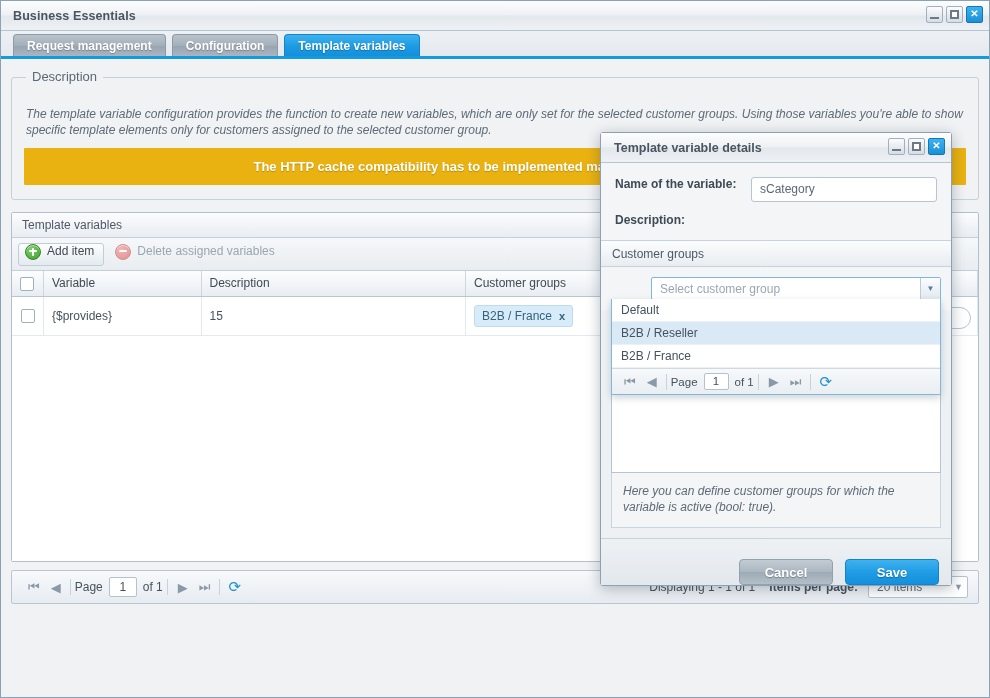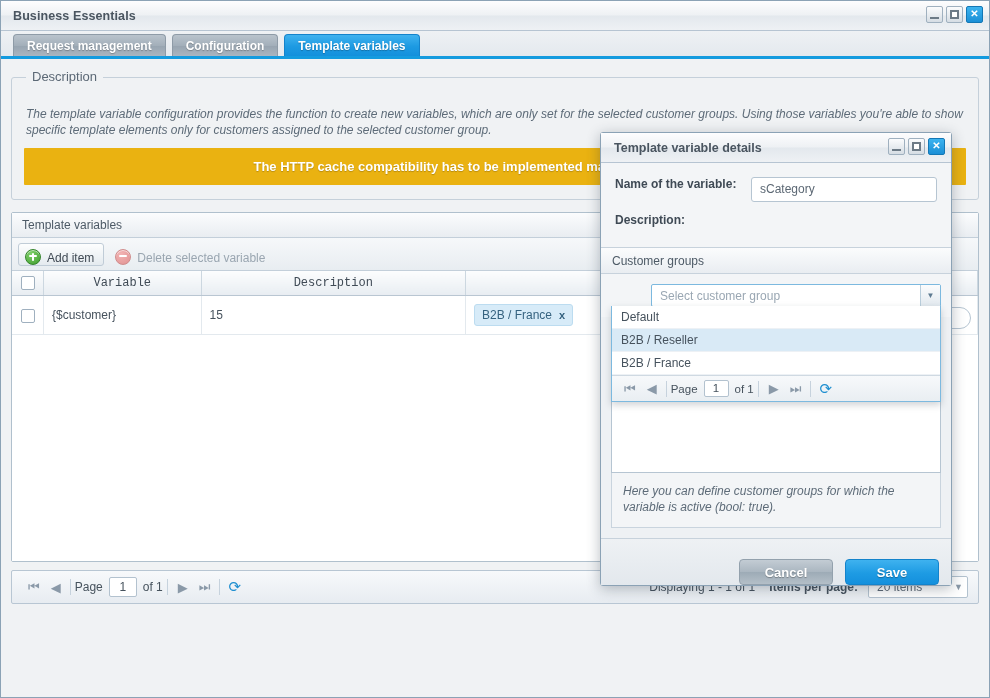--- a/index.html
+++ b/index.html
@@ -151,21 +151,21 @@
     font-size: 12px; color: #4d5a66;
   }
   .grid-toolbar {
     height: 32px; min-height: 32px;
     background: linear-gradient(to bottom, #f6f8fa, #e8edf1);
     border-bottom: 1px solid #c3cfda;
     display: flex; align-items: center;
     padding: 0 6px; gap: 4px;
   }
   .tbtn {
-    display: flex; align-items: flex-end; gap: 6px;
+    display: flex; align-items: flex-start; gap: 6px;
     height: 23px; padding: 0 9px 0 6px;
     border-radius: 3px;
     font-size: 12px;
     color: #404a54;
     background: linear-gradient(to bottom, #fdfefe, #e4eaef);
     border: 1px solid #c0ccd7;
     box-sizing: border-box;
   }
   .tbtn.disabled { color: #9aa6b1; background: transparent; border-color: transparent; }
   .ico-circ {
@@ -185,23 +185,23 @@
   }
 
   
   .tbl { width: 100%; border-collapse: collapse; table-layout: fixed; }
   .tbl th {
     background: linear-gradient(to bottom, #fcfdfe, #e8edf2);
     border-right: 1px solid #ccd7e0;
     border-bottom: 1px solid #b9c6d2;
     font-size: 12px; font-weight: normal;
     color: #3f4a55;
-    text-align: center;
+    text-align: left;
     padding: 5px 8px;
-    height: 21px; box-sizing: border-box; font-family: Liberation Mono, monospace;
+    height: 21px; box-sizing: border-box;
   }
   .tbl td {
     border-right: 1px solid #e3e9ee;
     border-bottom: 1px solid #e3e9ee;
     padding: 8px;
     font-size: 12px;
     color: #46525d;
     height: 30px; box-sizing: border-box;
     vertical-align: middle;
   }
@@ -291,21 +291,21 @@
     font-size: 12.5px; font-weight: bold; color: #4a5560;
     padding-left: 13px;
   }
   .dlg-body { flex: 1; display: flex; flex-direction: column; }
   .dlg-form {
     padding: 14px 14px 12px 14px;
     background: #f3f5f7;
     border-bottom: 1px solid #c7d2dc;
   }
   .frow { display: flex; margin-bottom: 11px; }
-  .frow:last-child { margin-bottom: 8px; }
+  .frow:last-child { margin-bottom: 1px; }
   .flabel { width: 136px; font-size: 12px; font-weight: bold; color: #3f4a55; }
   .finput {
     flex: 1; height: 25px;
     border: 1px solid #b6c5d2; border-radius: 3px;
     background: #fff;
     font-size: 12px; color: #5c6874;
     padding: 0 8px; line-height: 23px;
     box-sizing: border-box;
   }
   .sect-head {
@@ -437,21 +437,21 @@
     <div class="grid-panel">
       <div class="grid-header">Template variables</div>
 
       <div class="grid-toolbar">
         <div class="tbtn">
           <span class="ico-circ ico-add"></span>
           <span>Add item</span>
         </div>
         <div class="tbtn disabled">
           <span class="ico-circ ico-del"></span>
-          <span>Delete selected variable</span>
+          <span>Delete assigned variables</span>
         </div>
       </div>
 
       <div class="grid-body">
         <table class="tbl">
           <thead>
             <tr>
               <th class="col-cb">
                 <span class="cbx"></span>
               </th>
@@ -459,21 +459,21 @@
               <th class="col-desc">Description</th>
               <th class="col-grp">Customer groups</th>
               <th class="col-act"></th>
             </tr>
           </thead>
           <tbody>
             <tr>
               <td class="col-cb">
                 <span class="cbx"></span>
               </td>
-              <td class="col-var">{$customer}</td>
+              <td class="col-var">{$provides}</td>
               <td class="col-desc">15</td>
               <td class="col-grp">
                 <span class="chip">
                   <span>B2B / France</span>
                   <span class="x">x</span>
                 </span>
               </td>
               <td class="col-act">
                 <span class="pencil">
                   <svg width="14" height="14" viewBox="0 0 14 14" aria-hidden="true">

